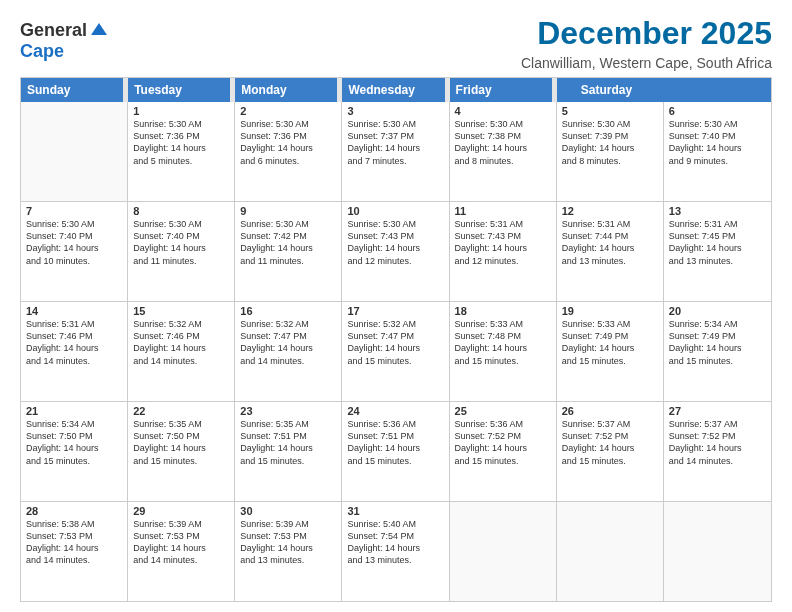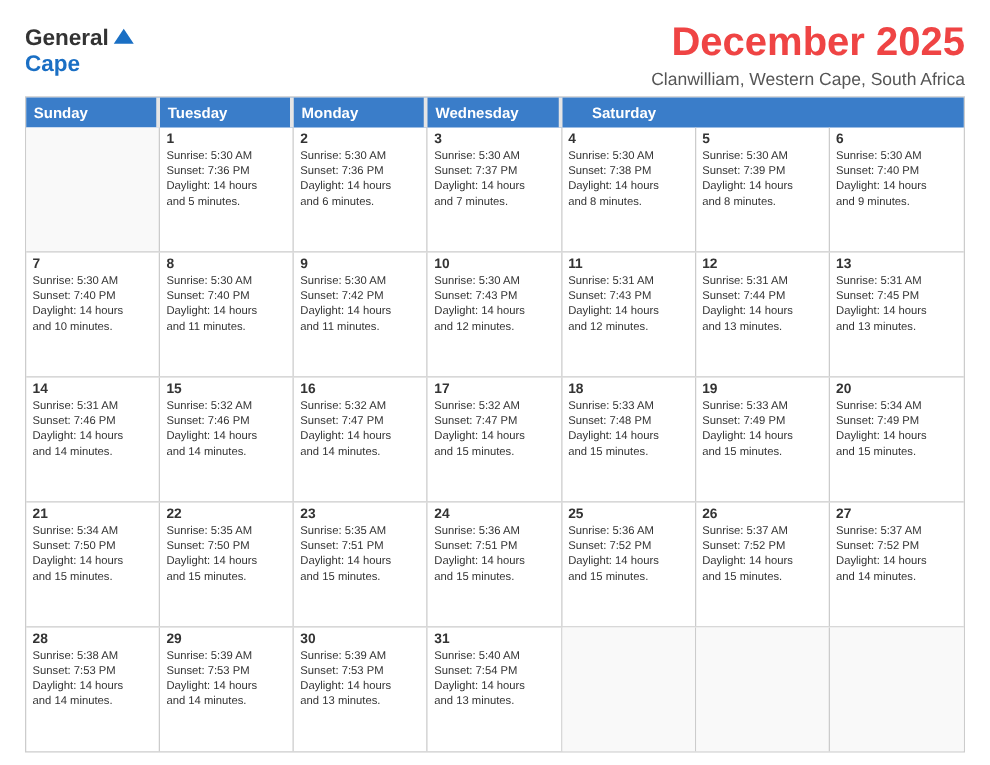--- a/index.html
+++ b/index.html
@@ -42,21 +42,21 @@
       width: 20px;
       height: 20px;
       margin-left: 2px;
     }
     .title-block {
       text-align: right;
     }
     .month-title {
       font-size: 32px;
       font-weight: bold;
-      color: #ef4444;
+      color: #0369a1;
       line-height: 1.1;
     }
     .subtitle {
       font-size: 14px;
       color: #555;
       margin-top: 4px;
     }
     .calendar {
       flex: 1;
       display: flex;
@@ -67,21 +67,21 @@
       display: grid;
       grid-template-columns: repeat(7, 1fr);
       background: #3a7dc9;
     }
     .cal-header-cell {
       color: #fff;
       font-size: 12px;
       font-weight: bold;
       padding: 5px 6px;
       text-align: left;
-      border-right: 3px solid #e5e5e5;
+      border-right: 5px solid #e5e5e5;
     }
     .cal-header-cell:last-child {
       border-right: none;
       margin-left: 18px;
     }
     .cal-body {
       display: flex;
       flex-direction: column;
       flex: 1;
     }
@@ -145,20 +145,21 @@
       <div class="subtitle">Clanwilliam, Western Cape, South Africa</div>
     </div>
   </div>
 
   <div class="calendar">
     <div class="cal-header">
       <div class="cal-header-cell">Sunday</div>
       <div class="cal-header-cell">Tuesday</div>
       <div class="cal-header-cell">Monday</div>
       <div class="cal-header-cell">Wednesday</div>
+      <div class="cal-header-cell">Friday</div>
       <div class="cal-header-cell">Saturday</div>
     </div>
     <div class="cal-body">
 
       <div class="cal-row">
         <div class="cal-cell empty"></div>
         <div class="cal-cell">
           <span class="day-num">1</span>
           <div class="day-info">Sunrise: 5:30 AM<br>Sunset: 7:36 PM<br>Daylight: 14 hours<br>and 5 minutes.</div>
         </div>

